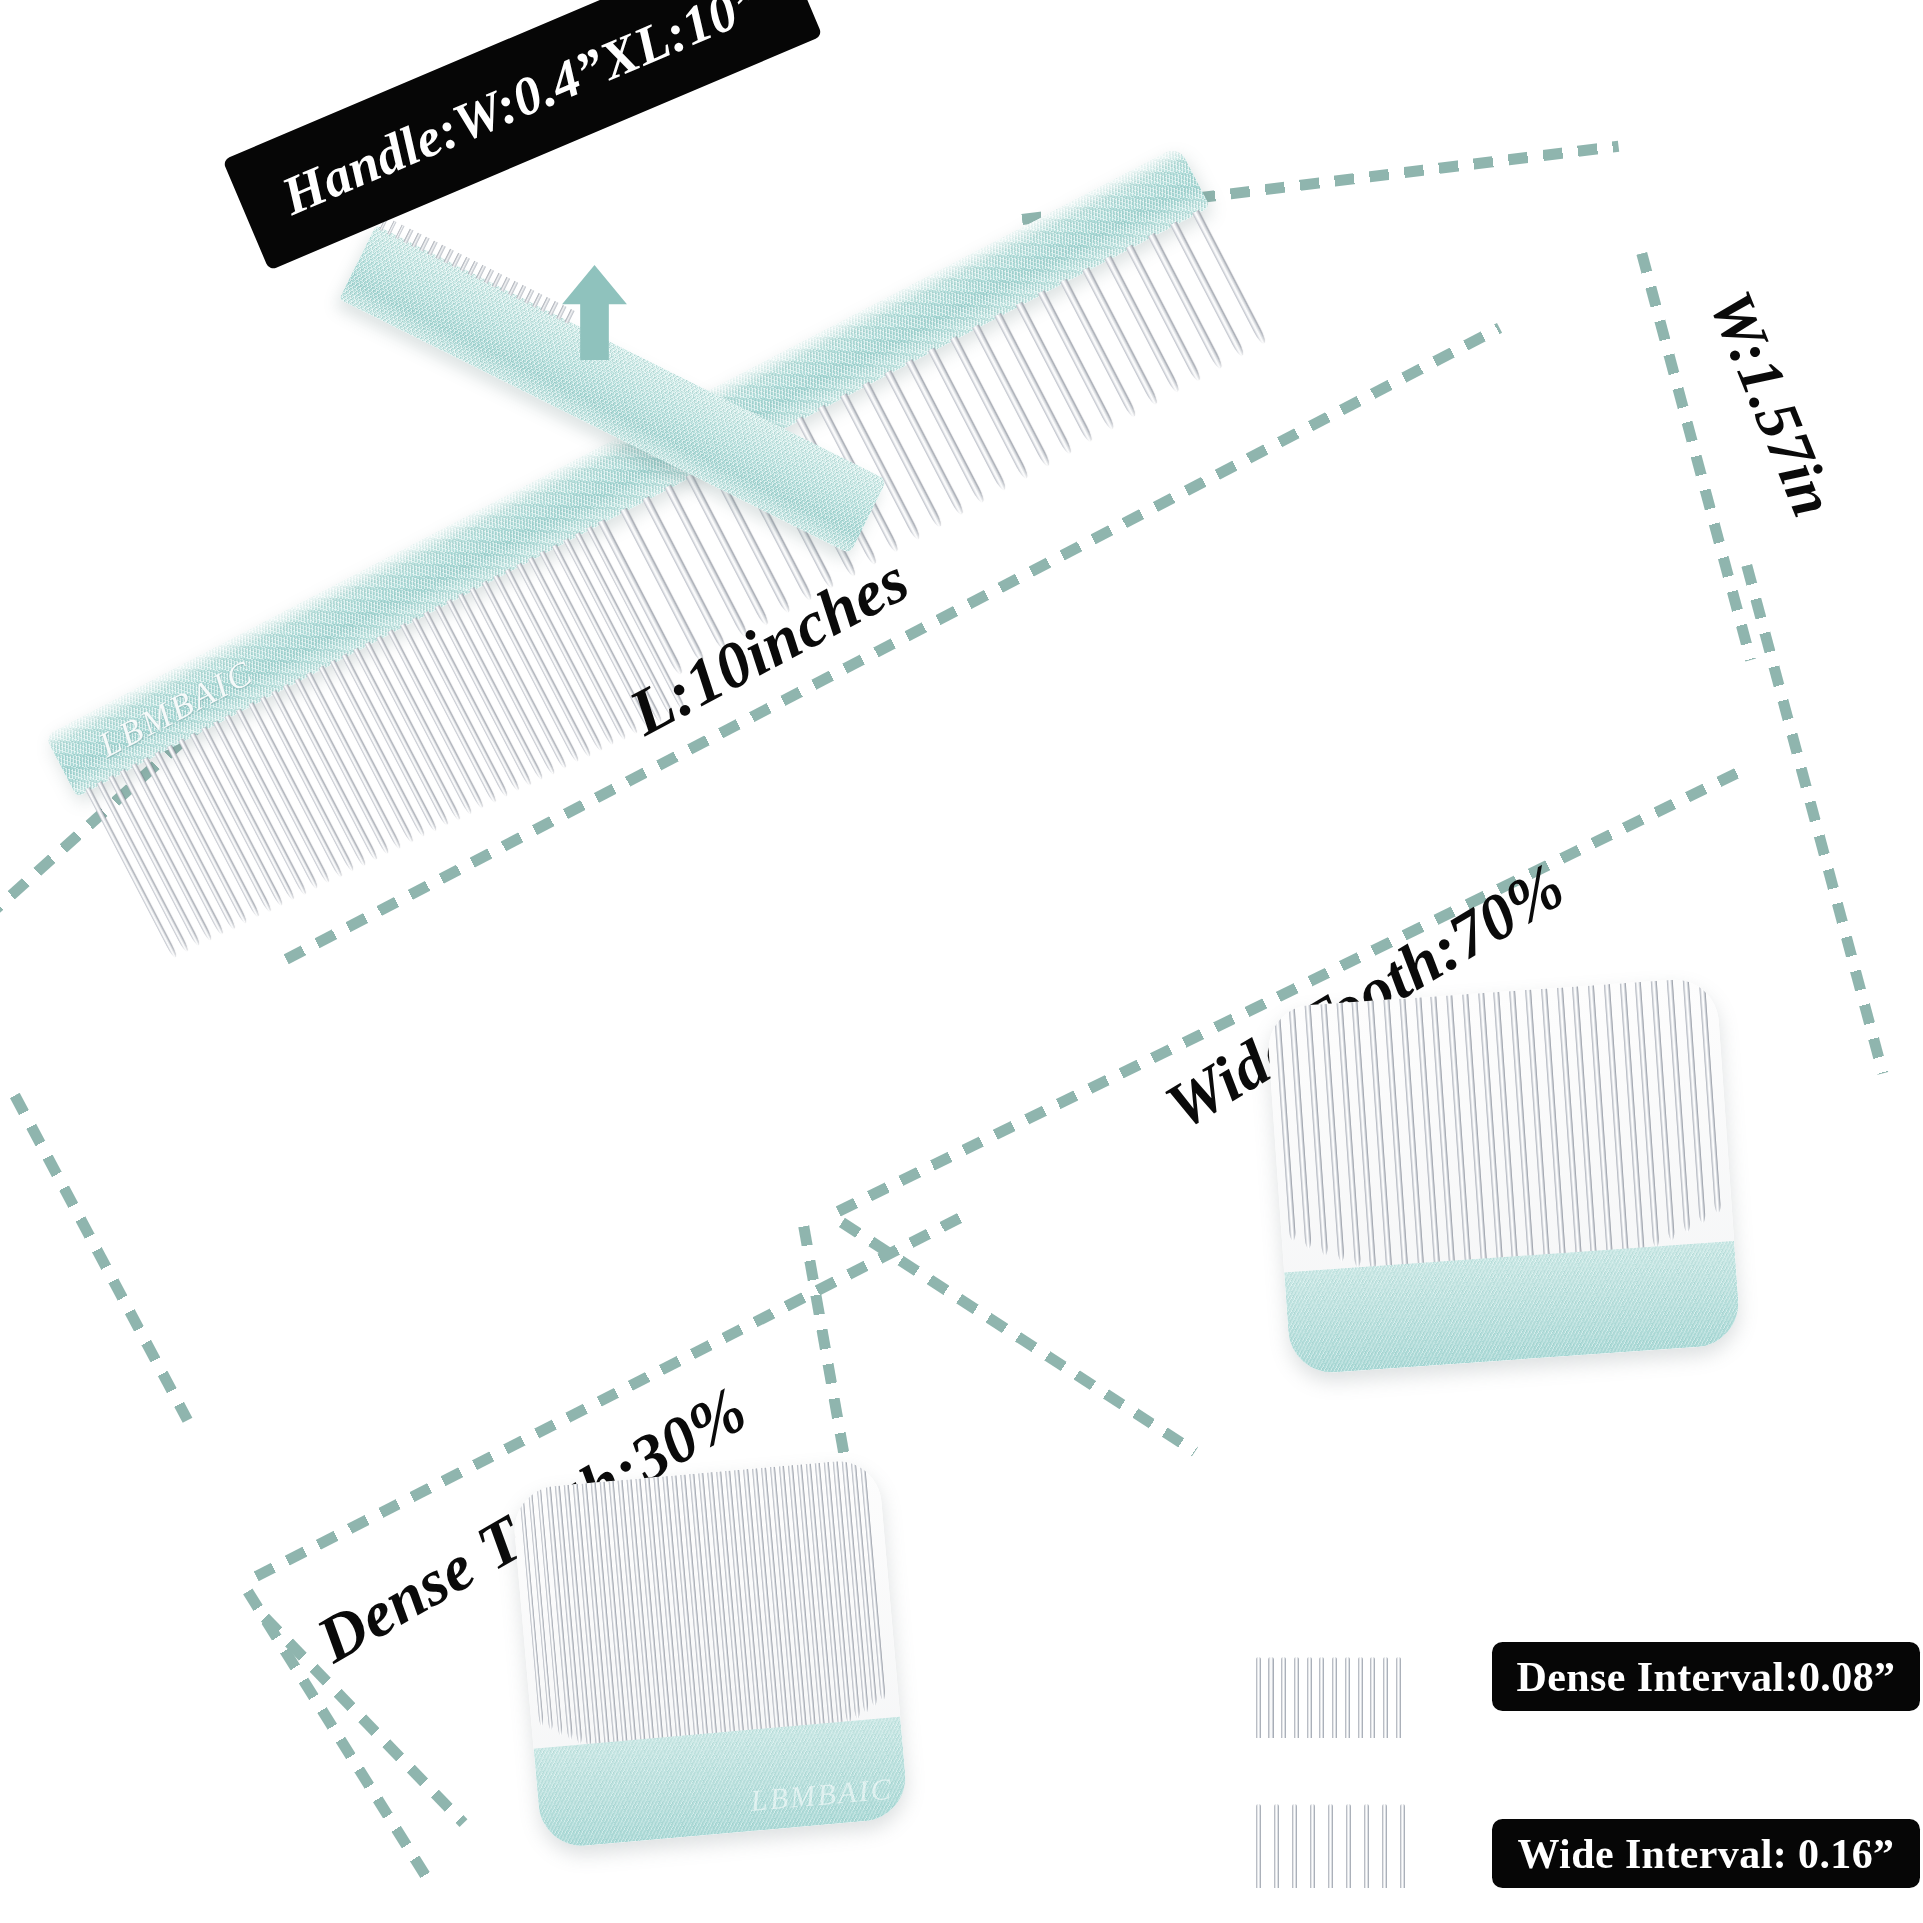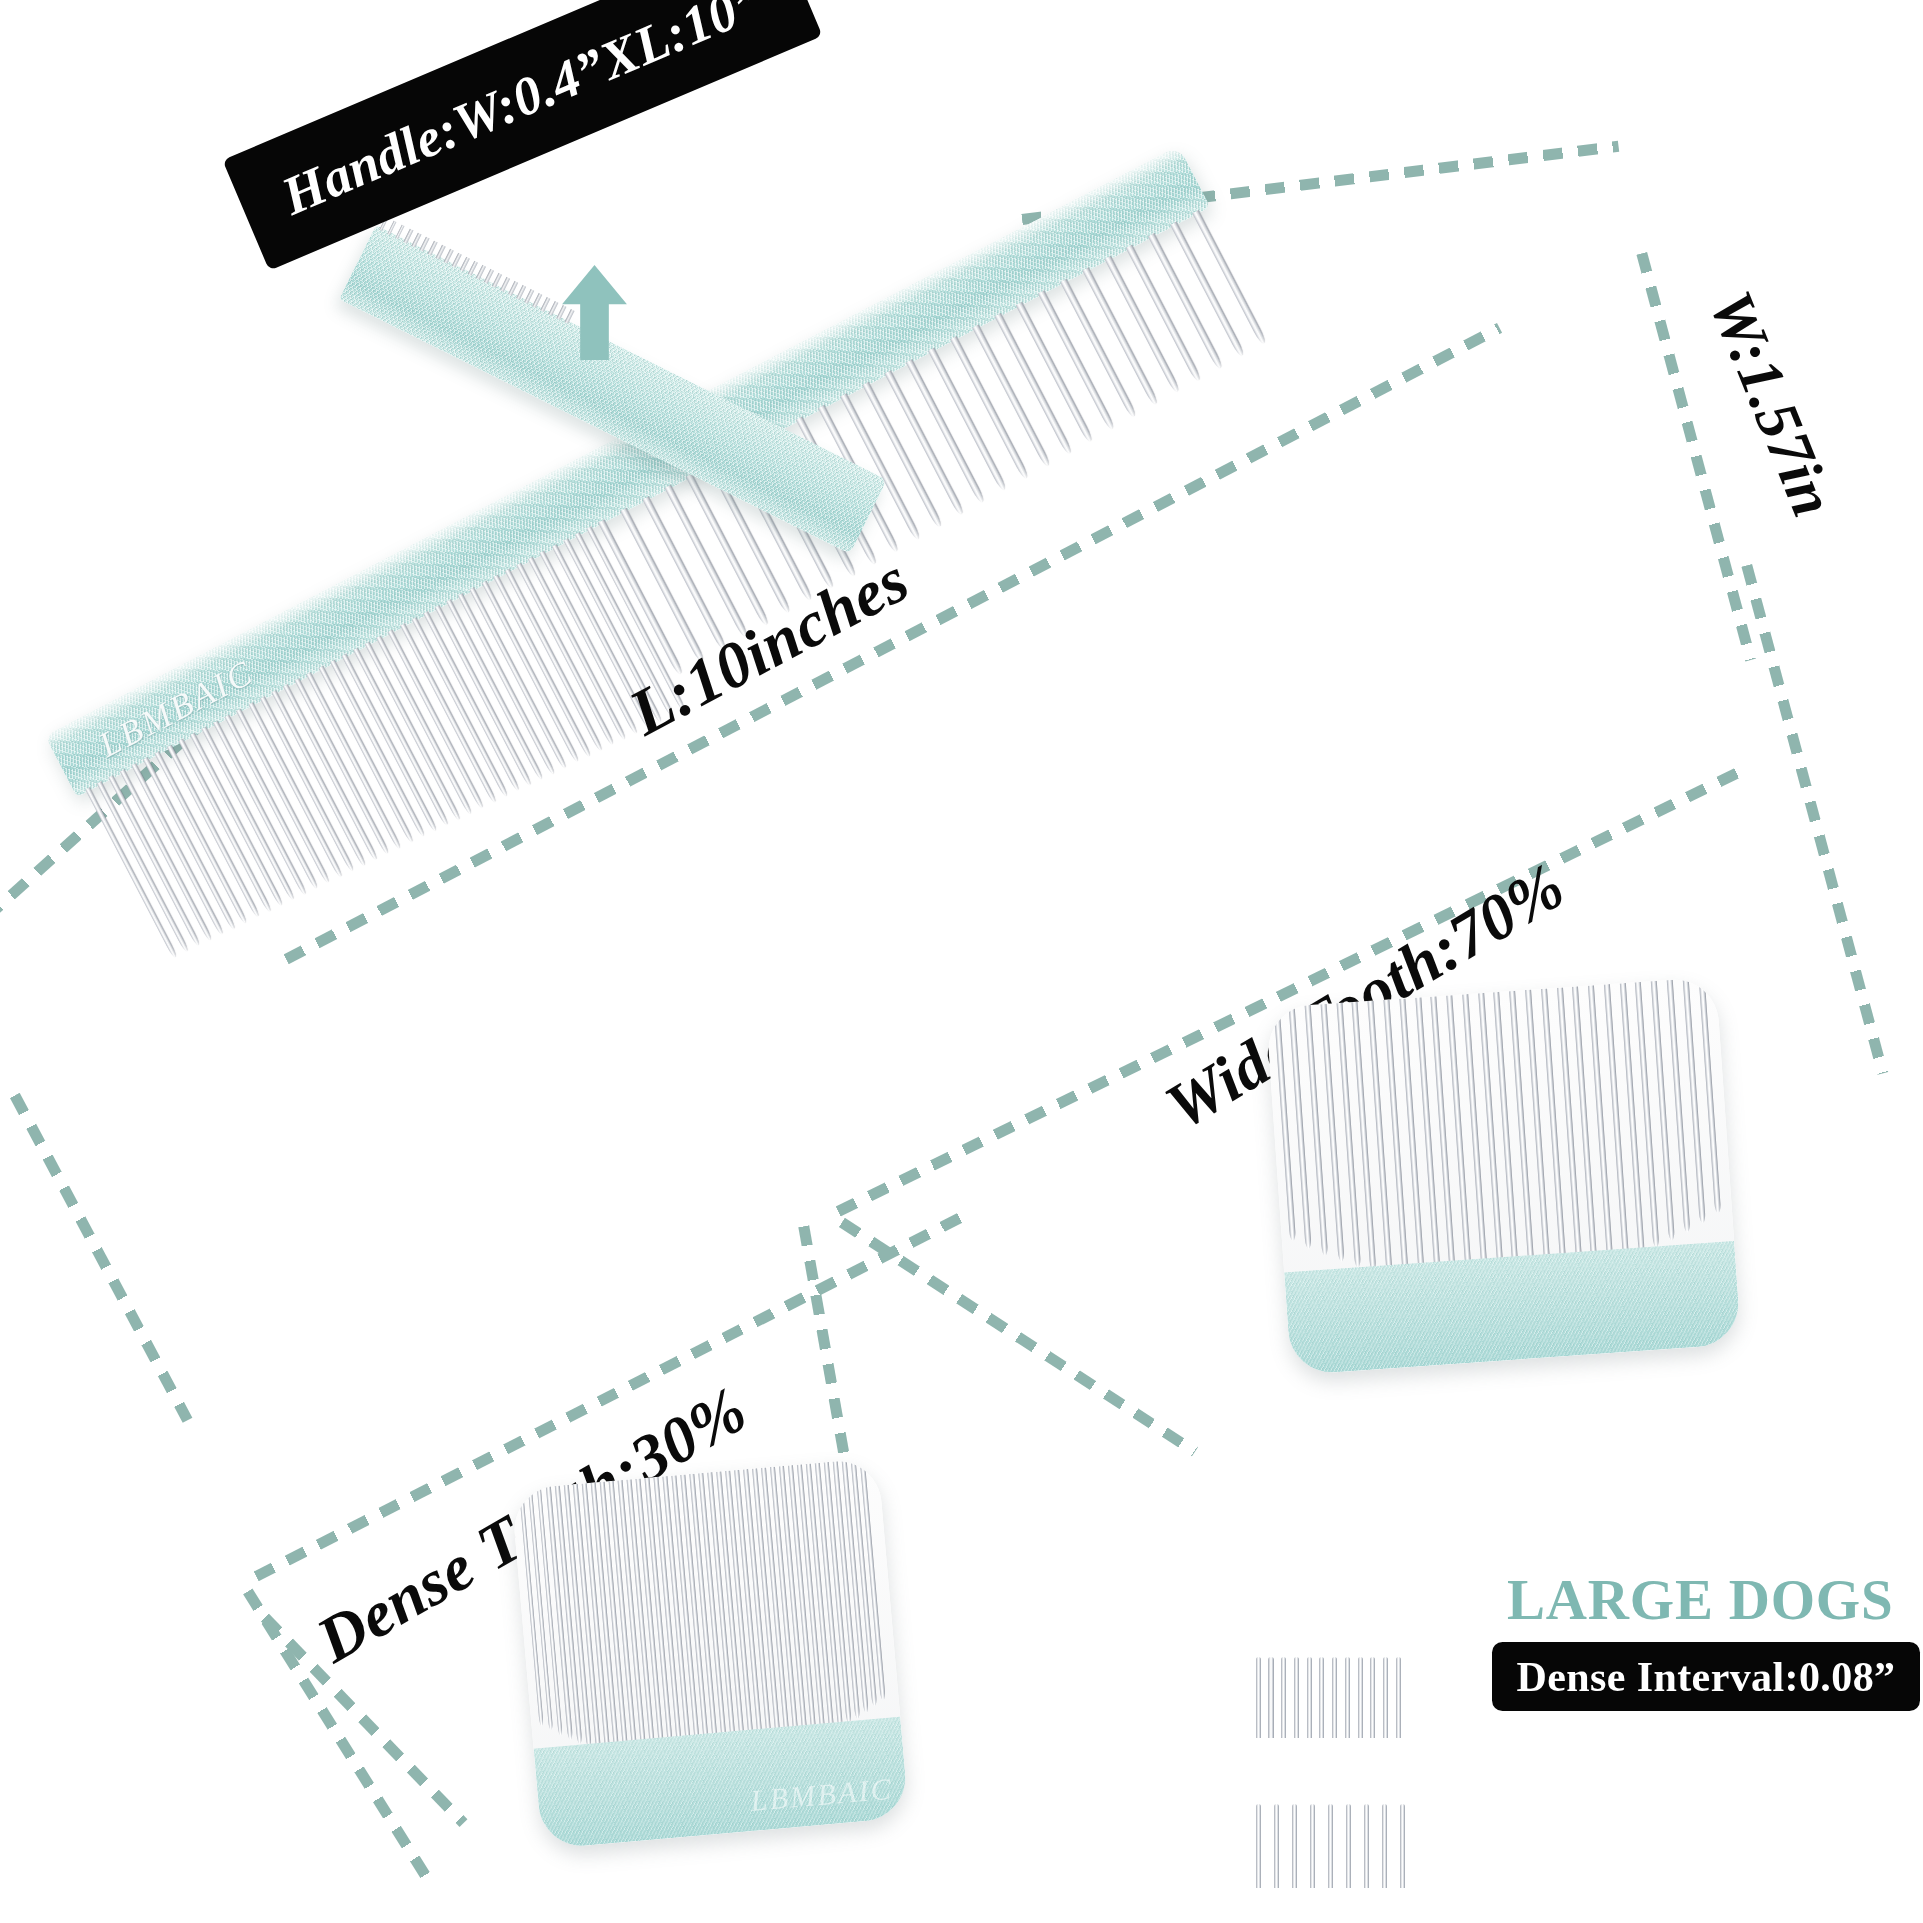--- a/index.html
+++ b/index.html
@@ -356,29 +356,29 @@
           <div class="i-tooth" style="left: 332px; width: 4.5px; height: 253px;"></div>
           <div class="i-tooth" style="left: 341px; width: 4.5px; height: 247px;"></div>
           <div class="i-tooth" style="left: 350px; width: 4.5px; height: 242px;"></div>
         </div>
       <div class="inset-spine">
         <span class="inset-brand">LBMBAIC</span>
       </div>
     </div>
   </div>
 
-  <div class="tealtext" style="left:1507px;top:1567px;font-size:57px;">
-    <span>LARGE DOGS</span>
-  </div>
 
   <div class="banner flat" style="left:1492px;top:1642px;width:428px;height:69px;font-size:42px;border-radius:10.5px;">
     <span>Dense Interval:0.08”</span>
   </div>
 
 
+  <div class="banner flat" style="left:1492px;top:1819px;width:428px;height:69px;font-size:42px;border-radius:10.5px;">
+    <span>Wide Interval: 0.16”</span>
+  </div>
 
   <div class="swatch" id="swatch-dense" style="left:1251px;top:1657px;width:173px;height:83px;">
       <div class="s-tooth" style="left: 4.5px; height: 81px;"></div>
       <div class="s-tooth" style="left: 17.3px; height: 81px;"></div>
       <div class="s-tooth" style="left: 30px; height: 81px;"></div>
       <div class="s-tooth" style="left: 43px; height: 81px;"></div>
       <div class="s-tooth" style="left: 56px; height: 81px;"></div>
       <div class="s-tooth" style="left: 68px; height: 81px;"></div>
       <div class="s-tooth" style="left: 81px; height: 81px;"></div>
       <div class="s-tooth" style="left: 94px; height: 81px;"></div>

